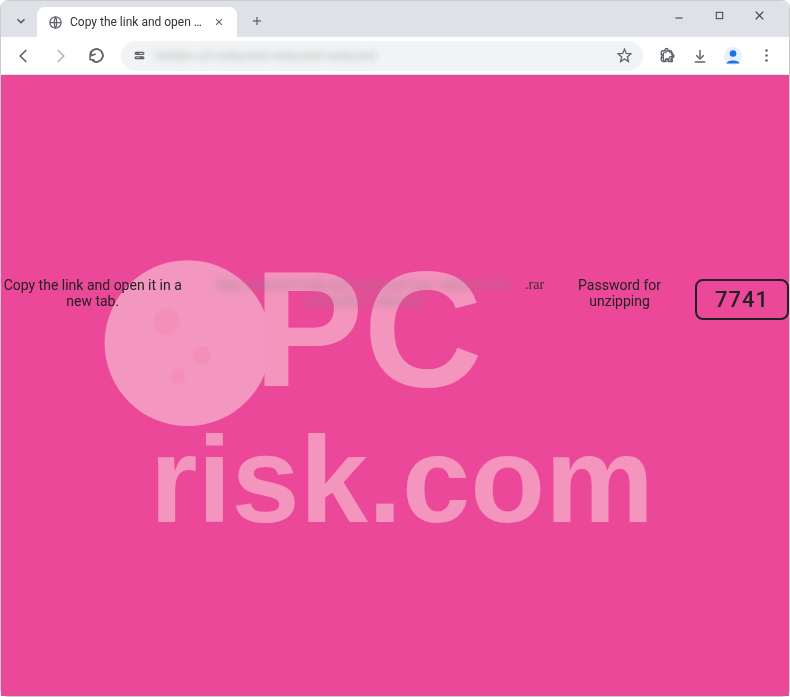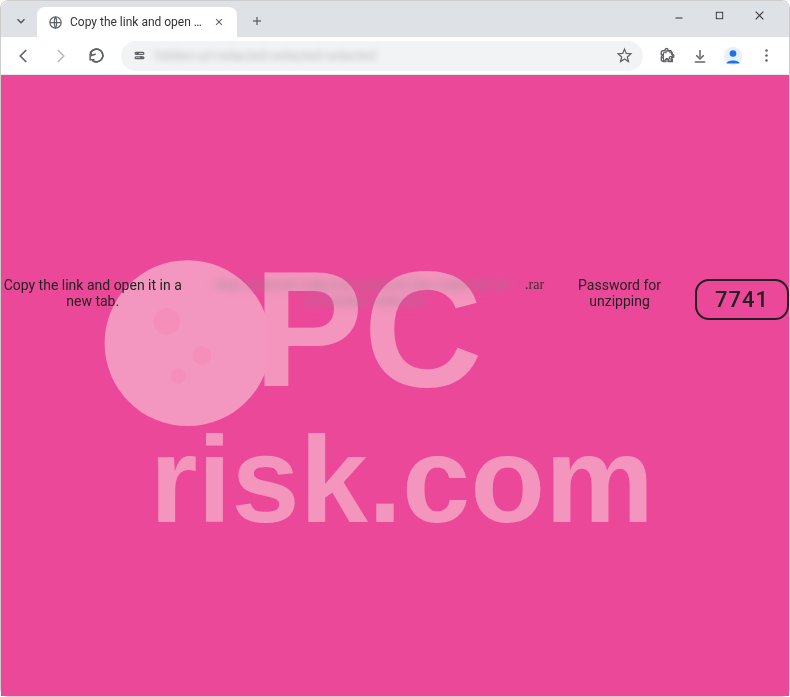--- a/index.html
+++ b/index.html
@@ -184,21 +184,21 @@
       font-family:Liberation Serif, serif;
     }
     .blurred-part {
       filter: blur(4px);
       color: #888;
       letter-spacing: 0.5px;
     }
     .pwd-box {
       margin-top: 14px;
       border: 2px solid #222;
-      border-radius: 14px;
+      border-radius: 8px;
       padding: 6px 18px;
       font-size: 22px;
       font-weight: 500;
       letter-spacing: 1px;
     }
   </style>
 </head>
 <body>
 
 <div class="browser-window">

